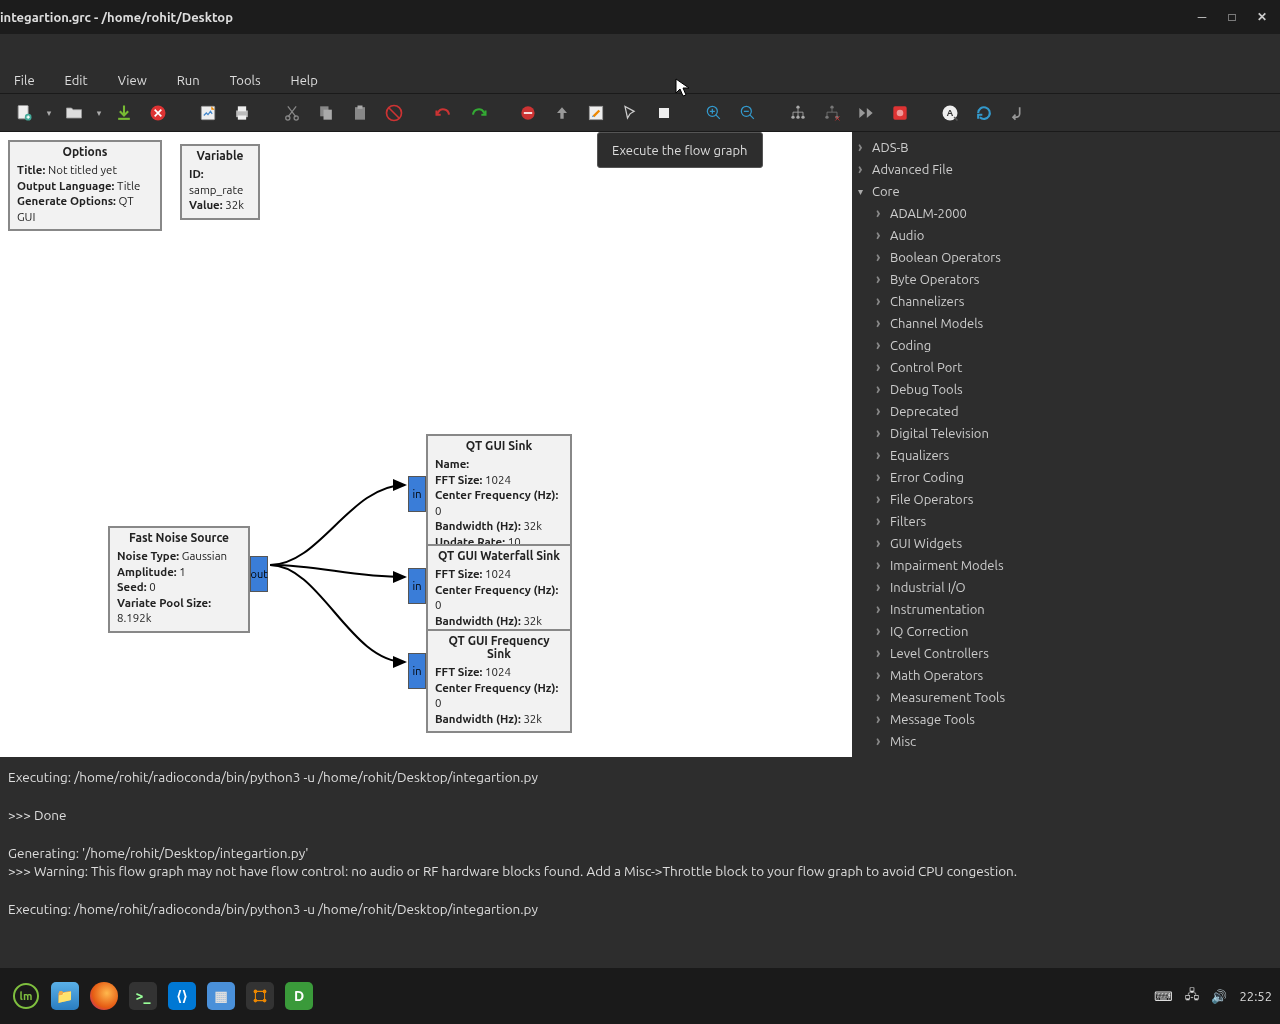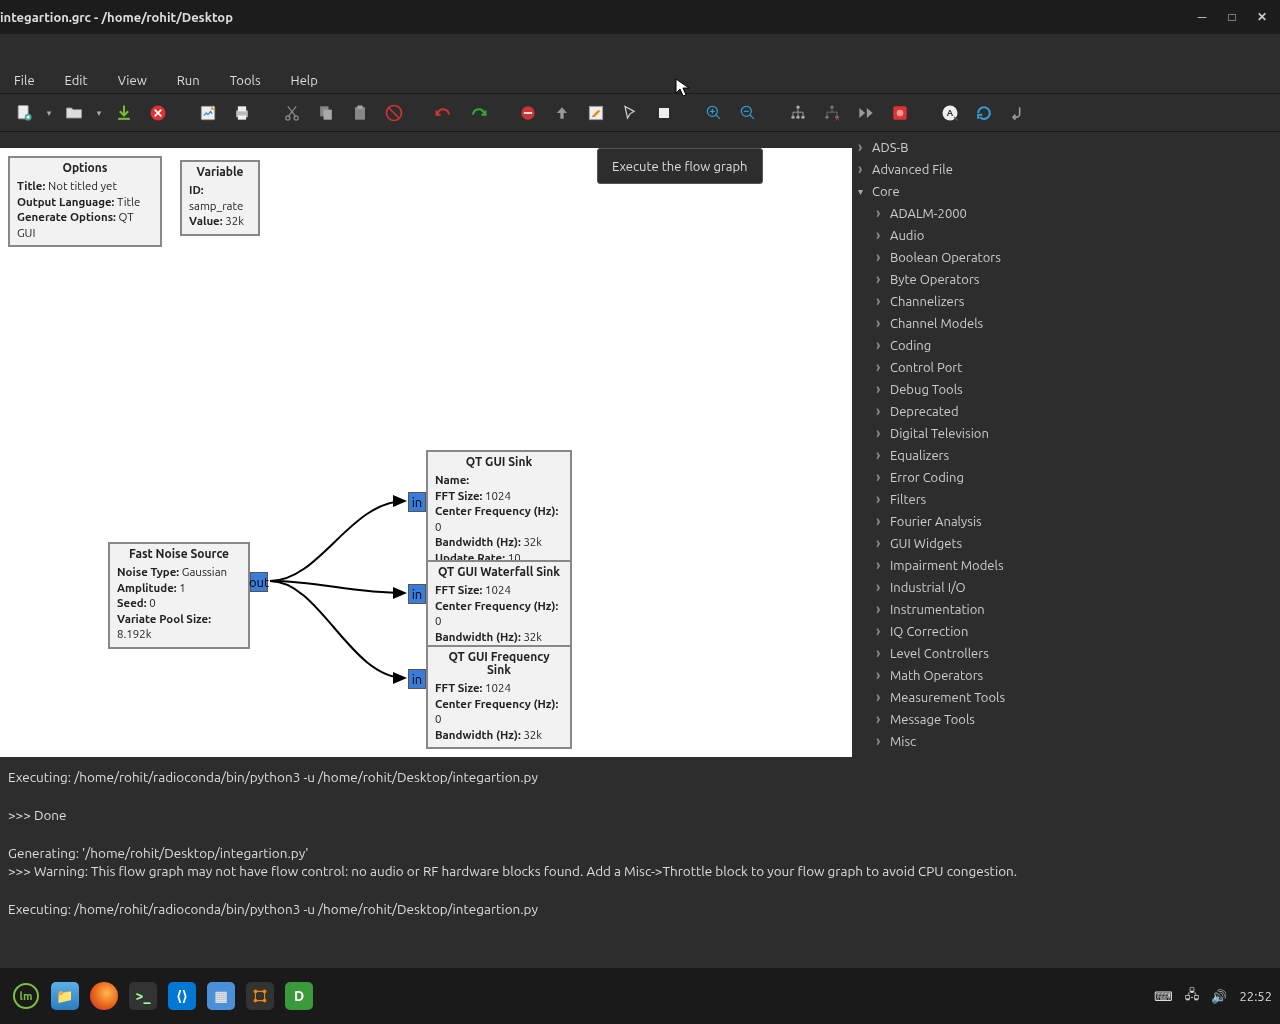--- a/index.html
+++ b/index.html
@@ -16,29 +16,29 @@
 
 
 .toolbar { height: 38px; background: #2d2d2d; display: flex; align-items: center; padding: 0 10px; gap: 6px; border-bottom: 1px solid #1a1a1a; }
 .toolbar .tbtn { width: 28px; height: 28px; display: flex; align-items: center; justify-content: center; border-radius: 3px; color: #ccc; font-size: 15px; }
 .toolbar .sep { width: 10px; }
 .toolbar .tbtn svg { width: 20px; height: 20px; }
 .toolbar .drop { width: 10px; font-size: 9px; color: #aaa; display:flex; align-items:center; justify-content:center; }
 
 
 .main { display: flex; height: 625px; }
-.canvas { flex: 1; background: #fff; position: relative; overflow: hidden; margin-top: 16px; }
+.canvas { flex: 1; background: #fff; position: relative; overflow: hidden; }
 .sidebar { width: 428px; background: #2d2d2d; color: #ccc; font-size: 13px; overflow-y: hidden; padding-top: 4px; }
 
 
 .block { position: absolute; border: 2px solid #888; background: #f2f2f2; font-size: 11.5px; color: #222; }
 .block-title { text-align: center; font-weight: 700; padding: 3px 8px 2px; font-size: 12px; }
 .block-body { padding: 2px 7px 5px; line-height: 1.35; }
 .block-body b { font-weight: 700; }
-.port { position: absolute; width: 18px; height: 20px; background: #3a7dd8; color: #000; font-size: 13px; display: flex; align-items: center; justify-content: center; border: 1px solid #555; }
+.port { position: absolute; width: 18px; height: 36px; background: #3a7dd8; color: #000; font-size: 11px; display: flex; align-items: center; justify-content: center; border: 1px solid #555; }
 .port.in { left: -20px; }
 .port.out { right: -20px; }
 
 
 .connections { position: absolute; left: 0; top: 0; width: 100%; height: 100%; pointer-events: none; }
 
 
 .tooltip { position: absolute; background: #2d2d2d; color: #ddd; font-size: 13px; padding: 10px 14px; border: 1px solid #555; border-radius: 3px; }
 
 
@@ -403,25 +403,25 @@
         <div class="tree-item level1">
           <span class="chev right"></span>
           <span>Equalizers</span>
         </div>
         <div class="tree-item level1">
           <span class="chev right"></span>
           <span>Error Coding</span>
         </div>
         <div class="tree-item level1">
           <span class="chev right"></span>
+          <span>File Operators</span>
+        </div>
+        <div class="tree-item level1">
+          <span class="chev right"></span>
           <span>Filters</span>
-        </div>
-        <div class="tree-item level1">
-          <span class="chev right"></span>
-          <span>Fourier Analysis</span>
         </div>
         <div class="tree-item level1">
           <span class="chev right"></span>
           <span>GUI Widgets</span>
         </div>
         <div class="tree-item level1">
           <span class="chev right"></span>
           <span>Impairment Models</span>
         </div>
         <div class="tree-item level1">

